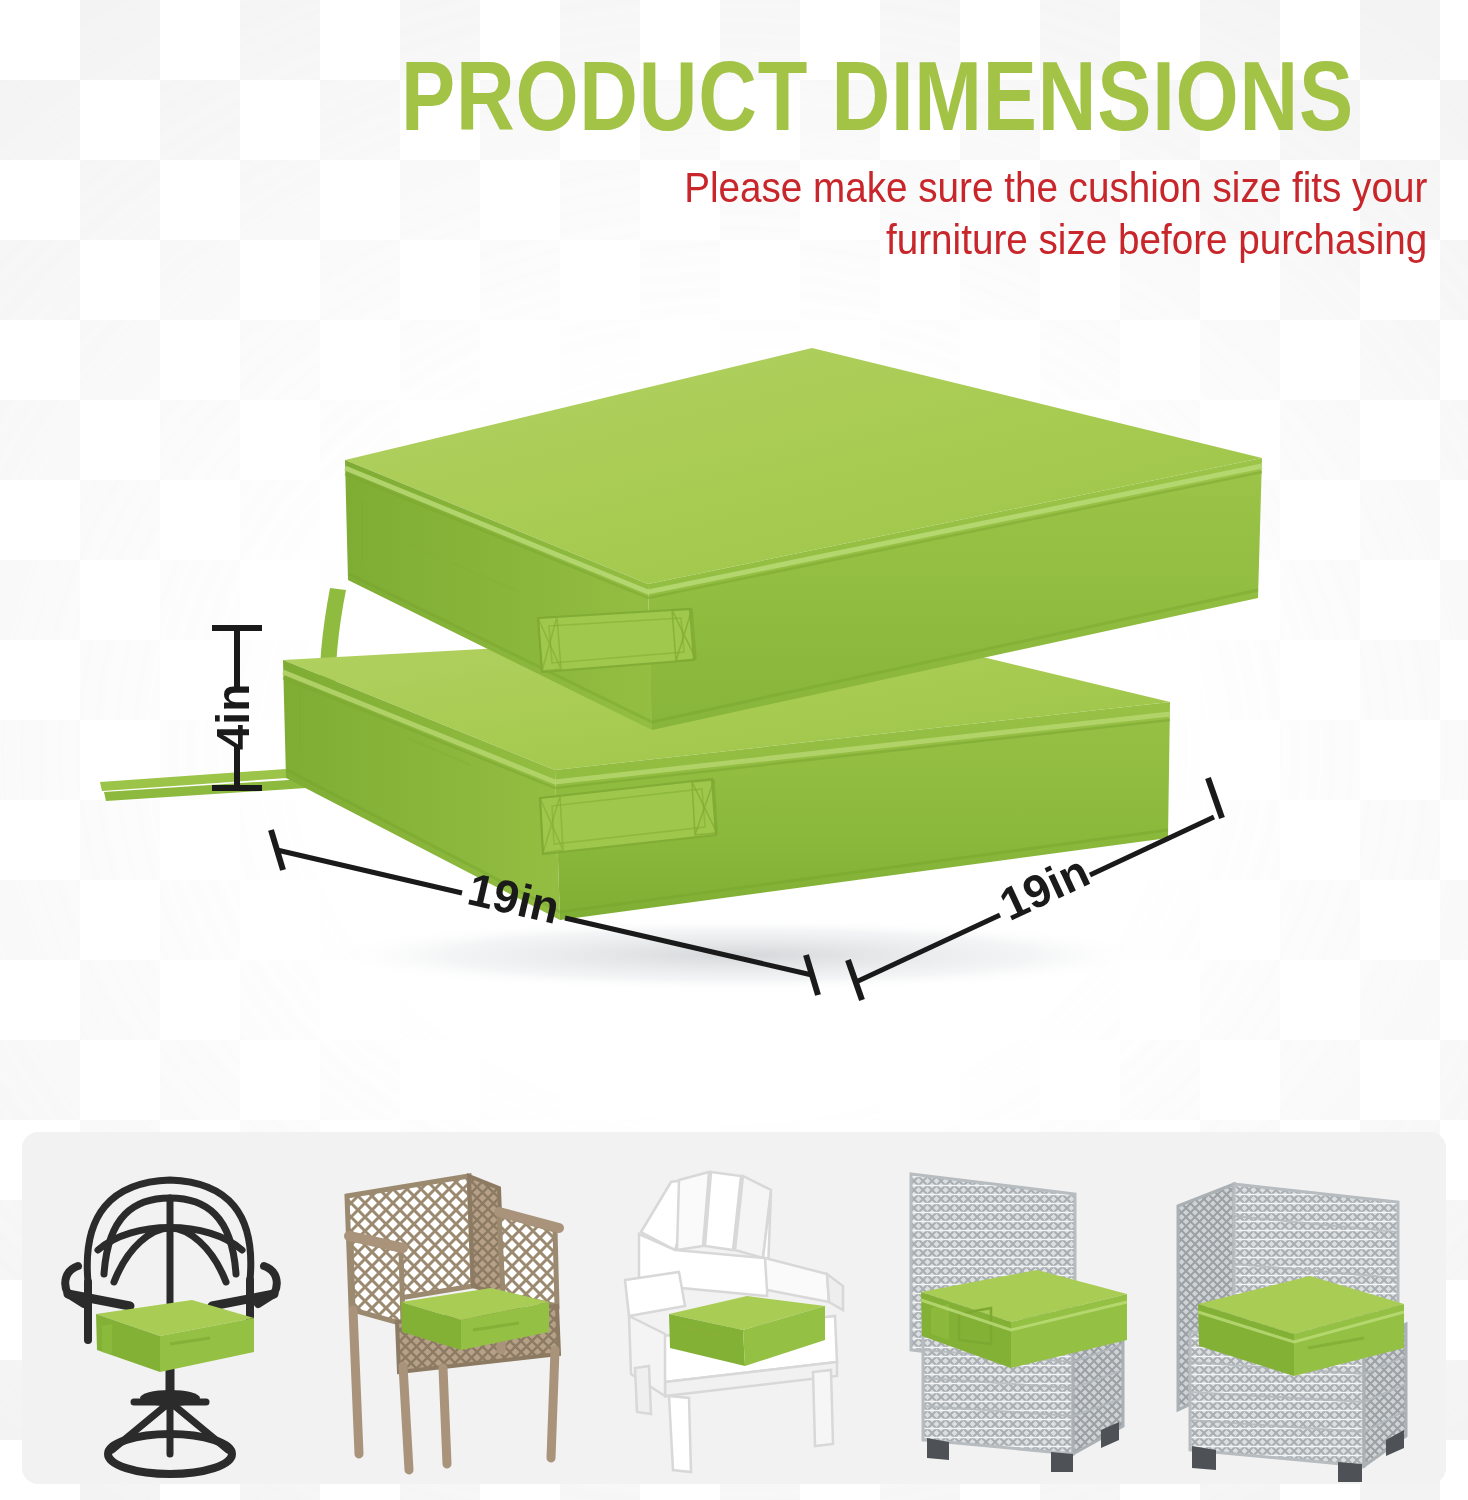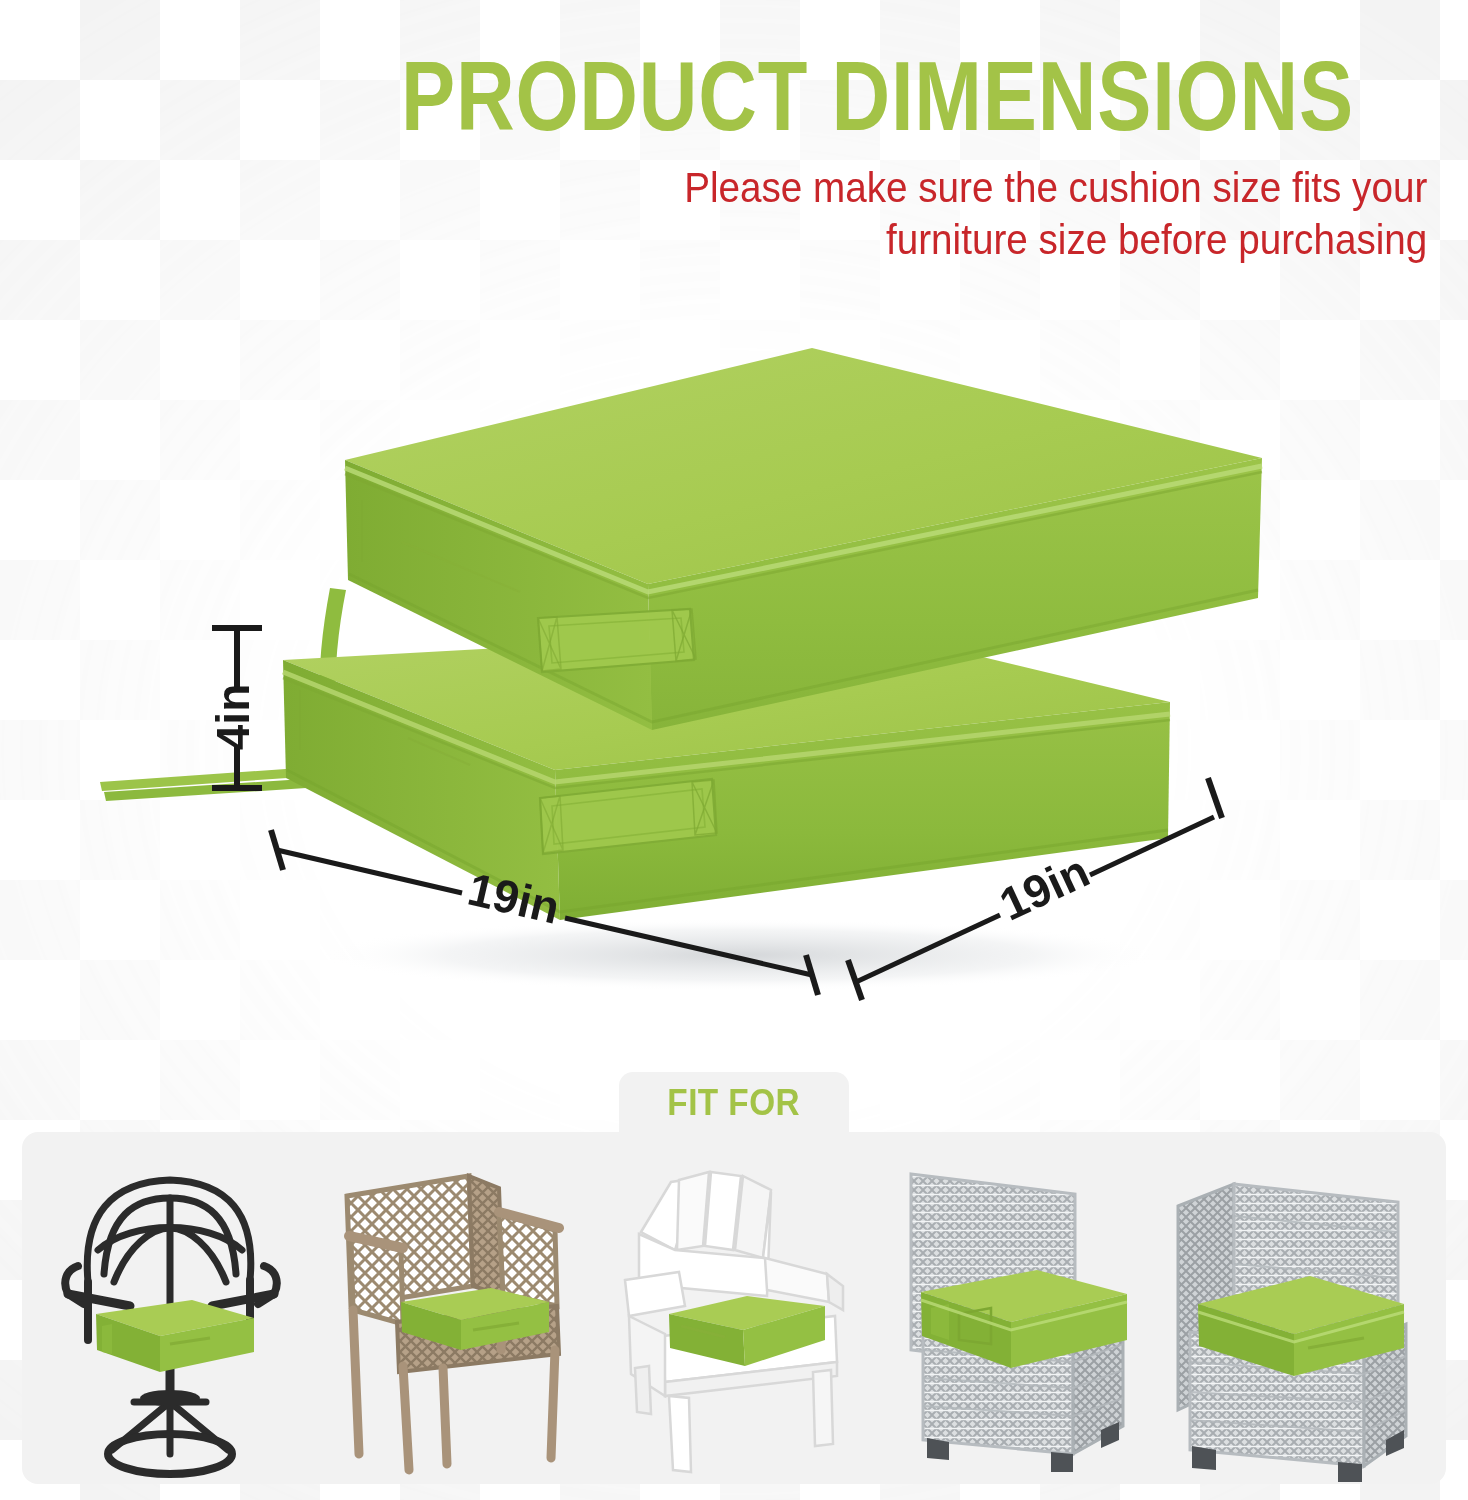--- a/index.html
+++ b/index.html
@@ -191,23 +191,20 @@
         <line x1="1208" y1="448" x2="1222" y2="488" stroke-width="6"></line>
         <line x1="856" y1="652" x2="1000" y2="585" stroke-width="5"></line>
         <line x1="1090" y1="545" x2="1214" y2="487" stroke-width="5"></line>
       </g>
       <text x="1046" y="561" fill="#1a1a1a" font-family="Liberation Sans, sans-serif" font-size="46" font-weight="700" text-anchor="middle" dominant-baseline="middle" transform="rotate(-25 1046 561)">19in</text>
     </svg>
   </div>
 
   <div id="fit-section">
 
-    <div id="fit-tab">
-      <span id="fit-tab-label">FIT FOR</span>
-    </div>
 
     <div id="fit-panel"></div>
 
     <div id="fit-items">
 
       <div class="fit-item">
         <svg viewBox="0 0 258 330" xmlns="http://www.w3.org/2000/svg">
           <g stroke="#2b2b2b" fill="none" stroke-width="7" stroke-linecap="round">
 
             <path d="M46 128 C40 60 70 28 128 26 C186 28 214 60 208 126"></path>

